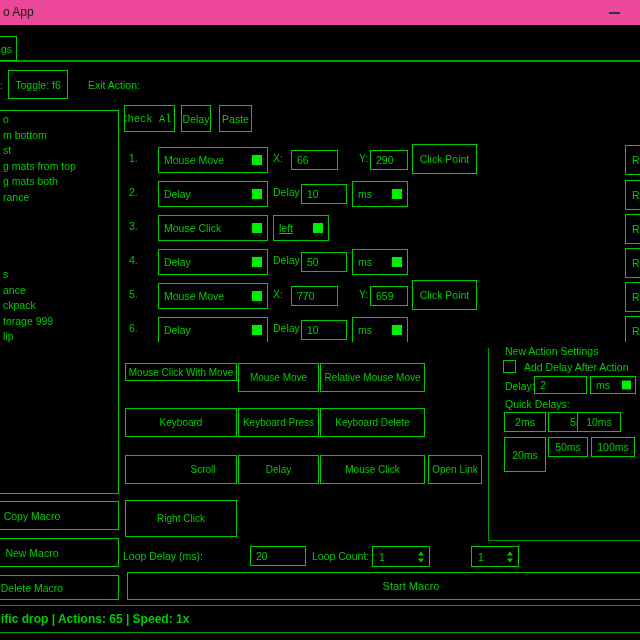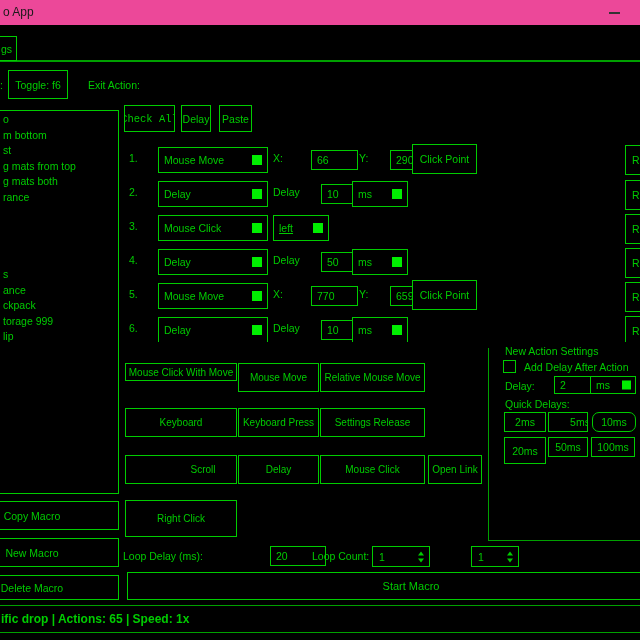--- a/index.html
+++ b/index.html
@@ -13,21 +13,21 @@
   #app{position:relative;width:640px;height:640px;background:var(--bg);overflow:hidden;}
   .abs{position:absolute;}
   .lbl{color:var(--g);font-size:10.5px;white-space:nowrap;}
   .btn{
     position:absolute;background:var(--bg);border:1px solid var(--g);
     color:var(--g);font-size:10.5px;display:flex;align-items:center;justify-content:center;
     white-space:nowrap;overflow:hidden;cursor:default;
   }
   .inp{
     position:absolute;background:var(--bg);border:1px solid var(--g);
-    color:var(--g);font-size:10.5px;padding:0 0 0 5px;outline:none;margin-left:20px;
+    color:var(--g);font-size:10.5px;padding:0 0 0 5px;outline:none;
   }
   .dd{
     position:absolute;background:var(--bg);border:1px solid var(--g);
     color:var(--g);font-size:10.5px;display:flex;align-items:center;
     padding-left:5px;white-space:nowrap;overflow:hidden;
   }
   .dd .sq{
     position:absolute;right:5px;top:50%;transform:translateY(-50%);
     width:10px;height:10px;background:var(--gb);
   }
@@ -168,21 +168,21 @@
     </div>
     <div class="btn" style="left:505px;top:216px;width:40px;height:30px;justify-content:flex-start;padding-left:6px;">R</div>
   </div>
 
   <div class="btn" style="left:125px;top:363px;width:112px;height:18px;font-size:10px;">Mouse Click With Move</div>
   <div class="btn" style="left:238px;top:363px;width:81px;height:29px;font-size:10px;">Mouse Move</div>
   <div class="btn" style="left:320px;top:363px;width:105px;height:29px;font-size:10px;">Relative Mouse Move</div>
 
   <div class="btn" style="left:125px;top:408px;width:112px;height:29px;font-size:10px;">Keyboard</div>
   <div class="btn" style="left:238px;top:408px;width:81px;height:29px;font-size:10px;">Keyboard Press</div>
-  <div class="btn" style="left:320px;top:408px;width:105px;height:29px;font-size:10px;">Settings Release</div>
+  <div class="btn" style="left:320px;top:408px;width:105px;height:29px;font-size:10px;">Keyboard Delete</div>
 
   <div class="btn" style="left:125px;top:455px;width:112px;height:29px;font-size:10px;padding-left:44px;">Scroll</div>
   <div class="btn" style="left:238px;top:455px;width:81px;height:29px;font-size:10px;">Delay</div>
   <div class="btn" style="left:320px;top:455px;width:105px;height:29px;font-size:10px;">Mouse Click</div>
   <div class="btn" style="left:428px;top:455px;width:54px;height:29px;font-size:10px;">Open Link</div>
 
   <div class="btn" style="left:125px;top:500px;width:112px;height:37px;font-size:10px;">Right Click</div>
 
   <div class="abs" style="left:488px;top:348px;width:1px;height:193px;background:var(--gd);"></div>
   <div class="abs" style="left:488px;top:540px;width:152px;height:1px;background:var(--gd);"></div>
@@ -194,22 +194,22 @@
   <span class="lbl abs" style="left:505px;top:380px;">Delay:</span>
   <input class="inp" style="left: 534px; top: 376px; width: 53px; height: 18px;" value="2">
   <div class="dd small" style="left:590px;top:376px;width:46px;height:18px;">
     <span>ms</span>
     <span class="sq"></span>
   </div>
 
   <span class="lbl abs" style="left:505px;top:398px;">Quick Delays:</span>
   <div class="btn" style="left:504px;top:412px;width:42px;height:20px;">2ms</div>
   <div class="btn" style="left:548px;top:412px;width:40px;height:20px;padding-left:24px;">5ms</div>
-  <div class="btn" style="left:592px;top:412px;width:44px;height:20px;border-radius:7px;">10ms</div>
-  <div class="btn" style="left:504px;top:437px;width:42px;height:27px;">20ms</div>
+  <div class="btn" style="left:577px;top:412px;width:44px;height:20px;">10ms</div>
+  <div class="btn" style="left:504px;top:437px;width:42px;height:35px;">20ms</div>
   <div class="btn" style="left:548px;top:437px;width:40px;height:20px;">50ms</div>
   <div class="btn" style="left:591px;top:437px;width:44px;height:20px;">100ms</div>
 
   <span class="lbl abs" style="left:123px;top:550px;">Loop Delay (ms):</span>
   <input class="inp" style="left: 250px; top: 546px; width: 56px; height: 20px;" value="20">
   <span class="lbl abs" style="left:312px;top:550px;">Loop Count:</span>
   <div class="spinner" style="left:372px;top:546px;width:58px;height:21px;">
     <span>1</span>
     <span class="spin-arrows">
         <i class="up"></i>

